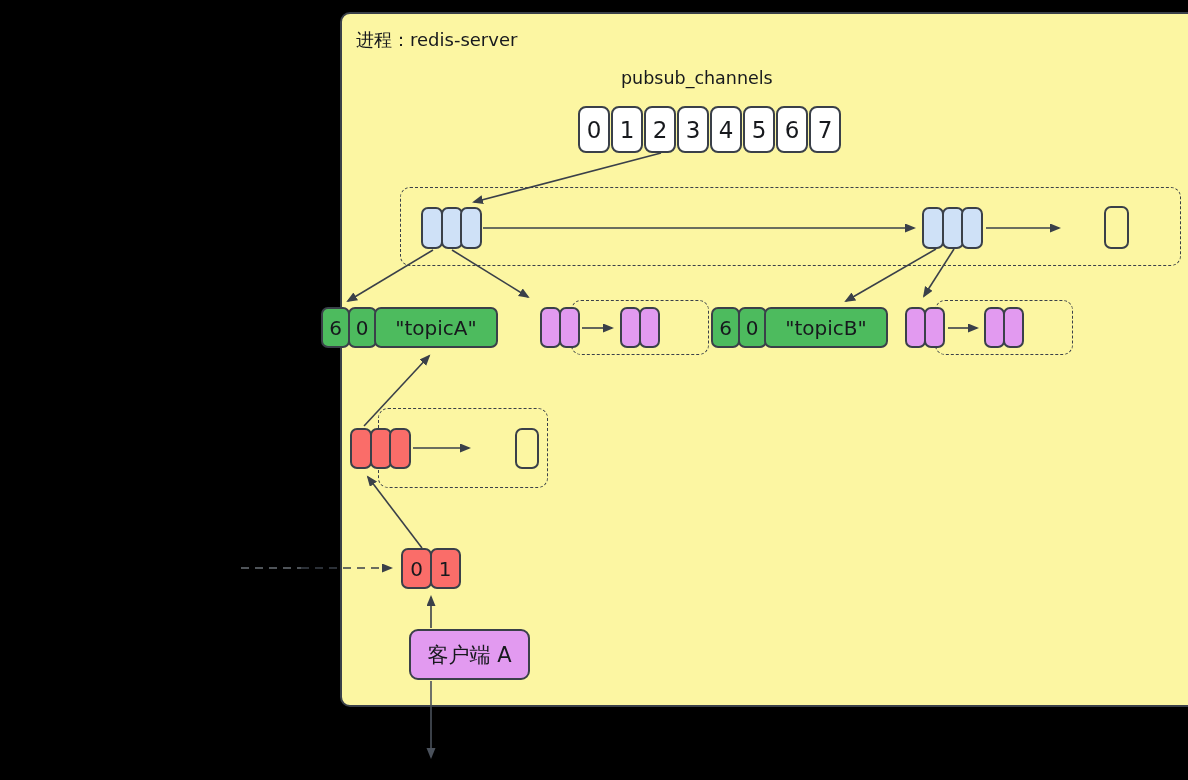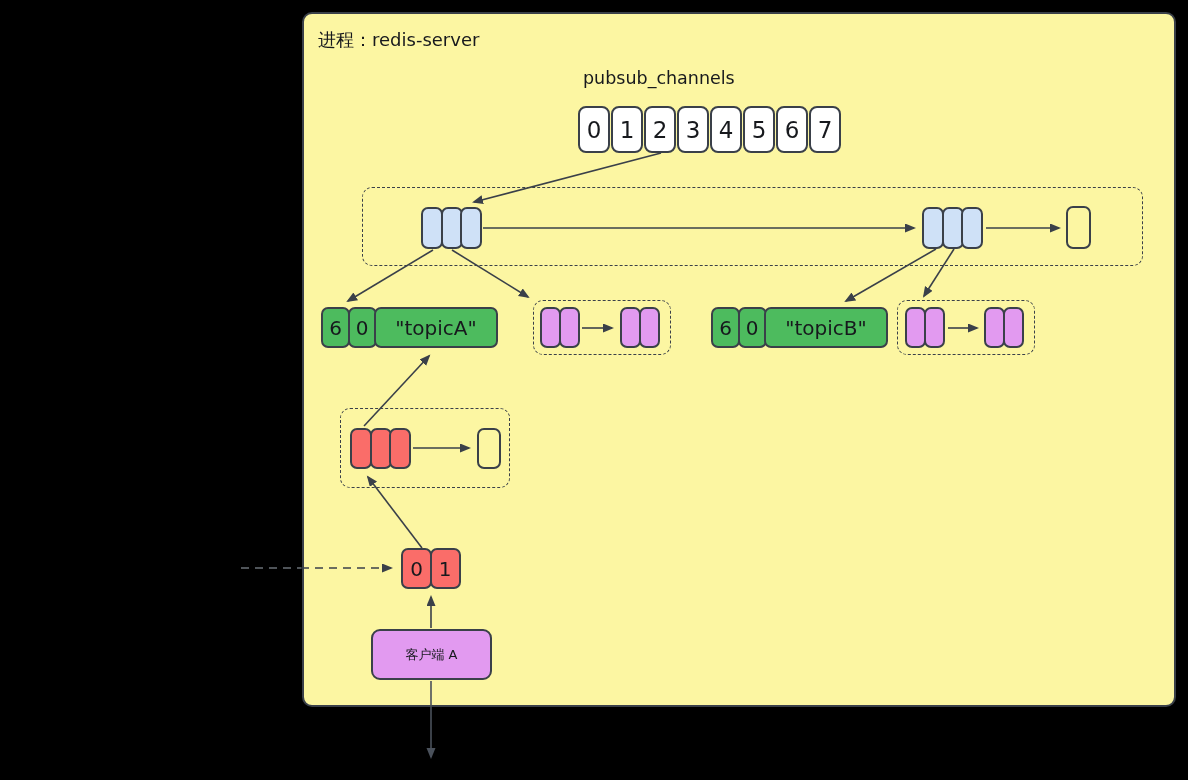--- a/index.html
+++ b/index.html
@@ -10,21 +10,21 @@
     --entry-fill:#cfe1f7;
     --topic-fill:#4dbb5e;
     --subscriber-fill:#e29af0;
     --client-node-fill:#fa6d69;
     --client-box-fill:#e29af0;
     --text-dark:#17191d;
   }
   *{margin:0;padding:0;box-sizing:border-box;}
   html,body{width:1188px;height:780px;background:var(--page-bg);
     font-family:"DejaVu Sans","Liberation Sans",sans-serif;overflow:hidden;}
-  .abs{position:absolute;}
+  .abs{position:absolute;margin-left:38px;}
   .process-box{left:302px;top:12px;width:874px;height:695px;
     background:var(--process-fill);border:2px solid var(--stroke-dark);border-radius:10px;}
   .process-label{left:318px;top:28px;font-size:18px;color:var(--text-dark);}
   .diagram-title{left:583px;top:68px;width:260px;text-align:left;
     font-size:17.5px;color:var(--text-dark);}
   .row{display:flex;position:absolute;}
   .cell{display:flex;align-items:center;justify-content:center;
     border:2.5px solid var(--stroke-dark);border-radius:8px;
     color:var(--text-dark);background:var(--bucket-fill);}
   .bucket{width:32px;height:47px;font-size:23px;margin-right:1px;}
@@ -34,21 +34,21 @@
   .green{background:var(--topic-fill);border-radius:7px;font-size:20px;}
   .purple{background:var(--subscriber-fill);width:21px;height:41px;border-radius:7px;}
   .red{background:var(--client-node-fill);border-radius:7px;}
   .dashed-box{border:1.5px dashed var(--stroke-dark);border-radius:10px;}
   .topic-label{width:124px;height:41px;font-size:20px;}
   .sds-cell{width:29px;height:41px;}
   .fd-cell{width:31px;height:41px;font-size:20px;}
   .client-box{left:371px;top:629px;width:121px;height:51px;
     background:var(--client-box-fill);border:2.5px solid var(--stroke-dark);
     border-radius:9px;display:flex;align-items:center;justify-content:center;
-    font-size:13px;color:var(--text-dark);}
+    font-size:21px;color:var(--text-dark);}
   svg.arrow-layer{position:absolute;left:0;top:0;z-index:5;pointer-events:none;}
 </style>
 </head>
 <body>
 
 <div class="abs process-box"></div>
 <div class="abs process-label">进程：redis-server</div>
 
 <div class="abs diagram-title">pubsub_channels</div>
 <div class="row" style="left:578px;top:106px;">

